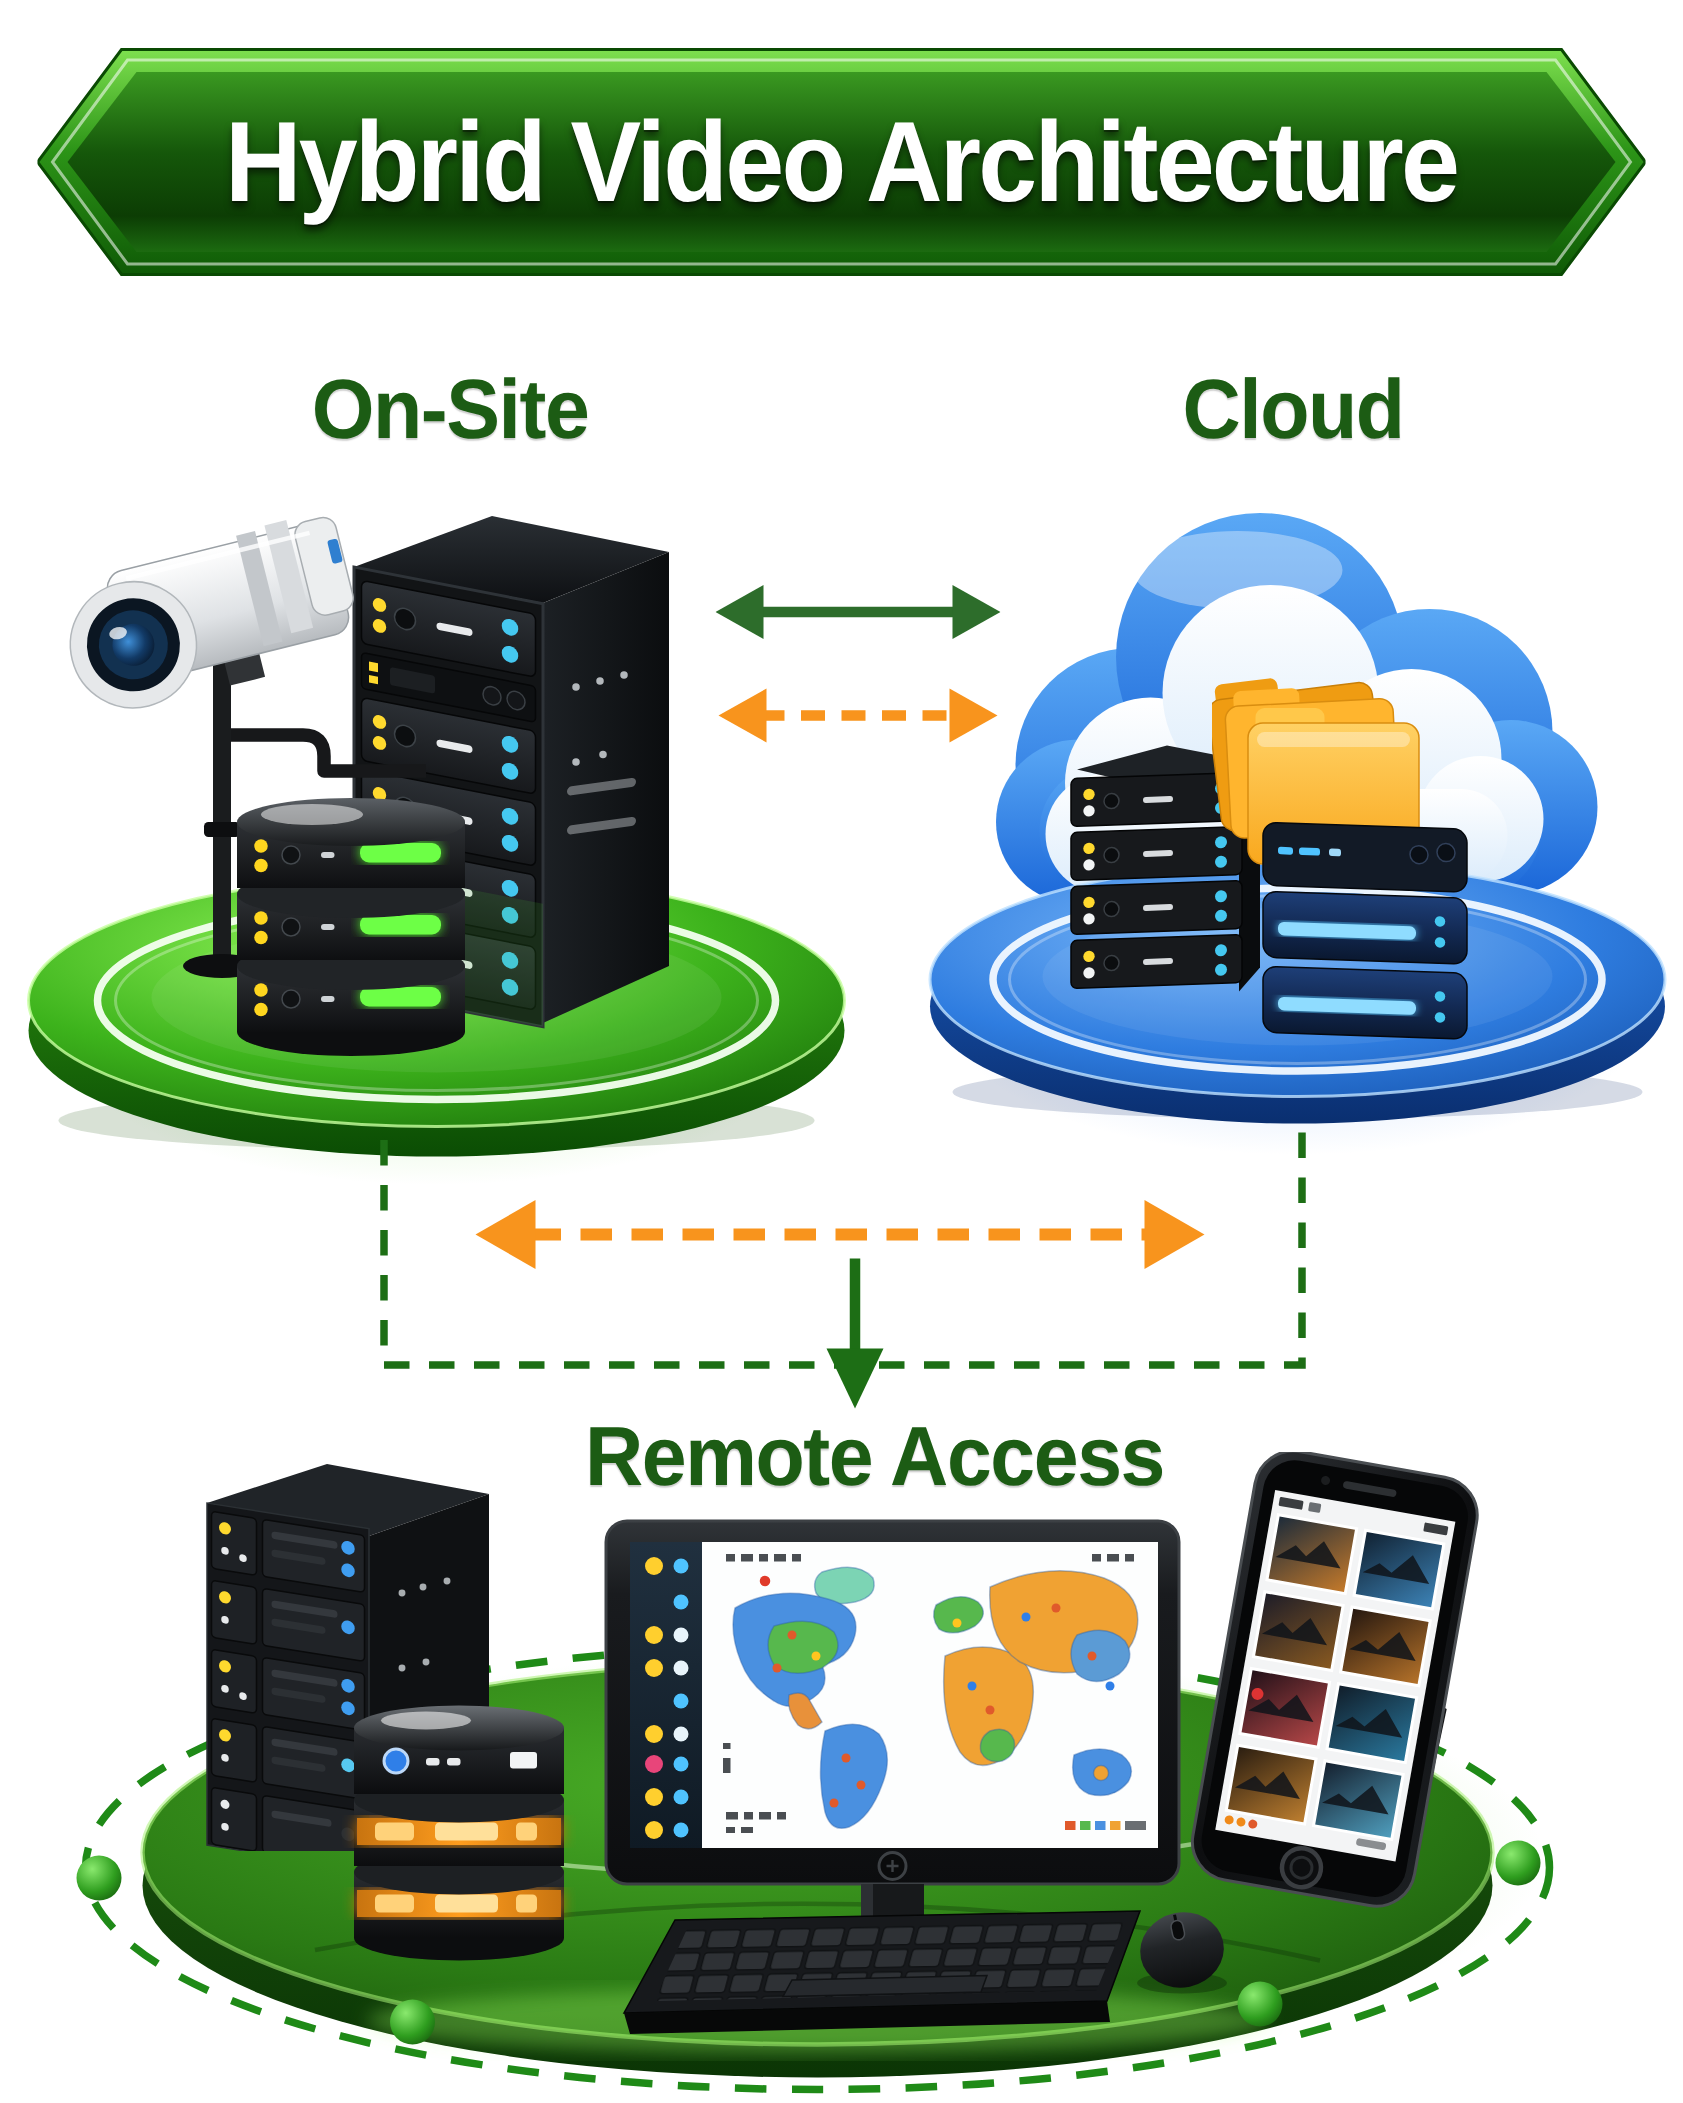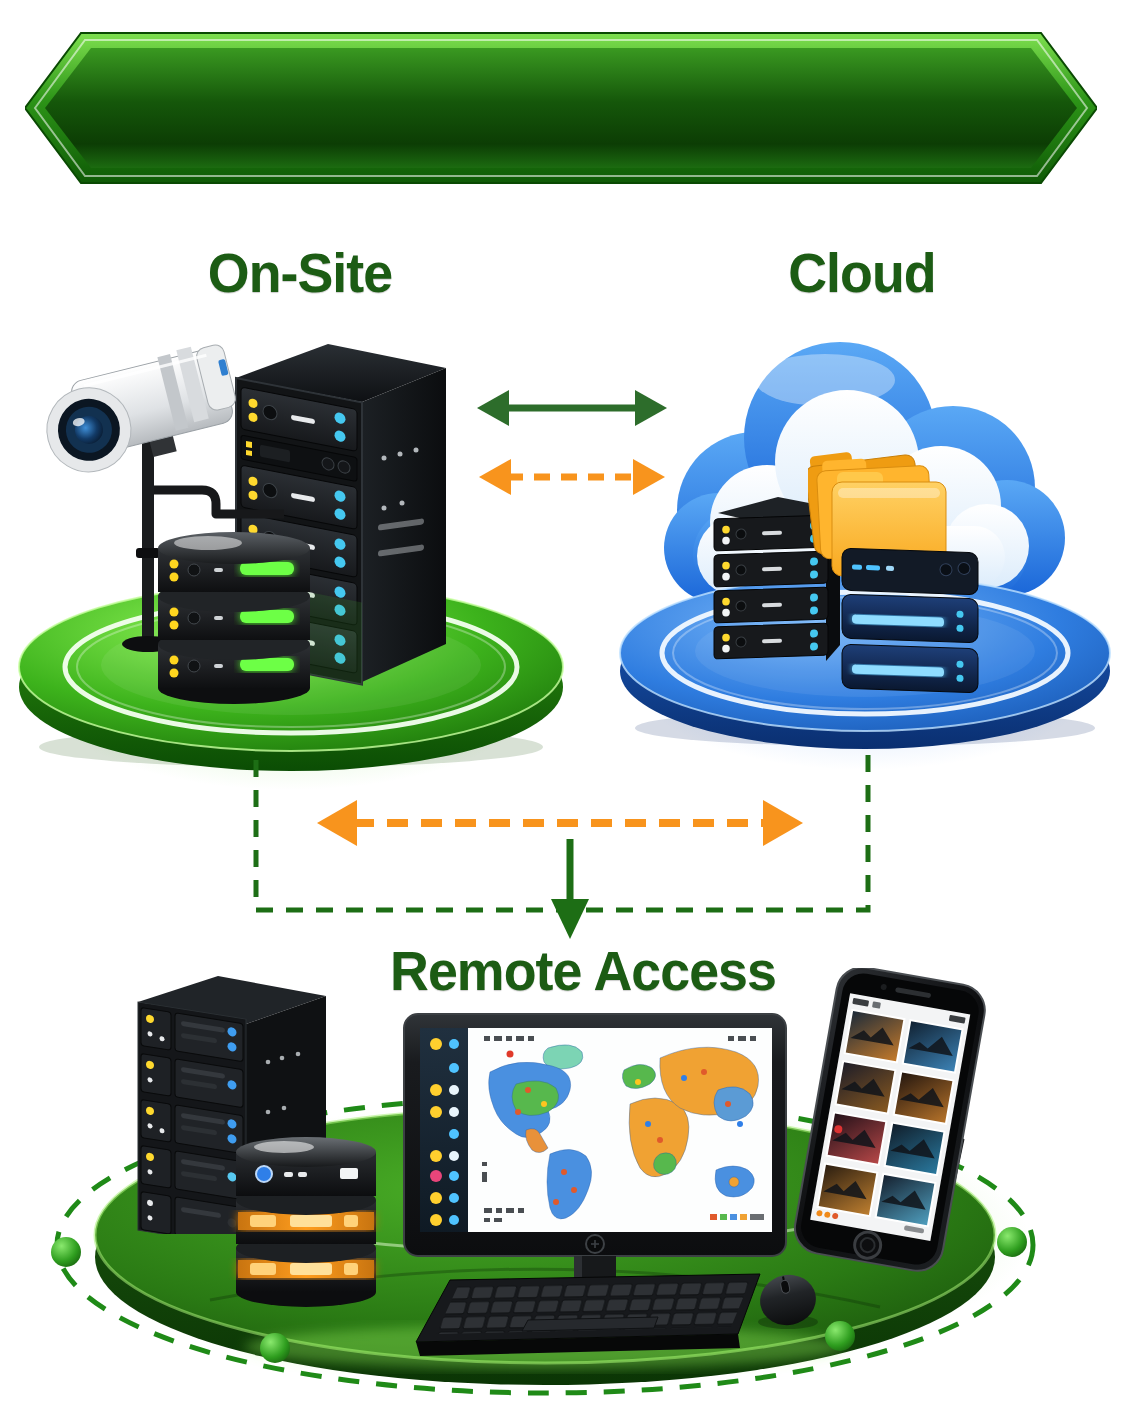--- a/index.html
+++ b/index.html
@@ -37,20 +37,23 @@
         <stop offset="0" stop-color="#3a9921"></stop>
           <stop offset=".45" stop-color="#15570a"></stop>
         <stop offset=".8" stop-color="#0c3d04"></stop>
           <stop offset="1" stop-color="#1c6b10"></stop>
       </linearGradient>
     </defs>
     <polygon points="0,80 56,5 1016,5 1072,80 1016,155 56,155" fill="url(#bFrame)" stroke="#0a4a03" stroke-width="2"></polygon>
     <polygon points="10,80 60,12 1012,12 1062,80 1012,148 60,148" fill="none" stroke="rgba(255,255,255,.55)" stroke-width="2"></polygon>
     <polygon points="20,80 66,20 1006,20 1052,80 1006,140 66,140" fill="url(#bInner)"></polygon>
   </svg>
+  <div class="abs title-wrap">
+    <div class="title-text">Hybrid Video Architecture</div>
+  </div>
 
   <div class="abs zone-label" style="left:120px;top:240px;width:360px;">On-Site</div>
   <div class="abs zone-label" style="left:682px;top:240px;width:360px;">Cloud</div>
 
   <svg class="abs" style="left:477px;top:375px" width="190" height="130" viewBox="0 0 190 130">
     <g>
       <line x1="26" y1="33" x2="164" y2="33" stroke="#2d6d2b" stroke-width="7"></line>
       <polygon points="0,33 32,15 32,51" fill="#2d6d2b"></polygon>
       <polygon points="190,33 158,15 158,51" fill="#2d6d2b"></polygon>
     </g>

